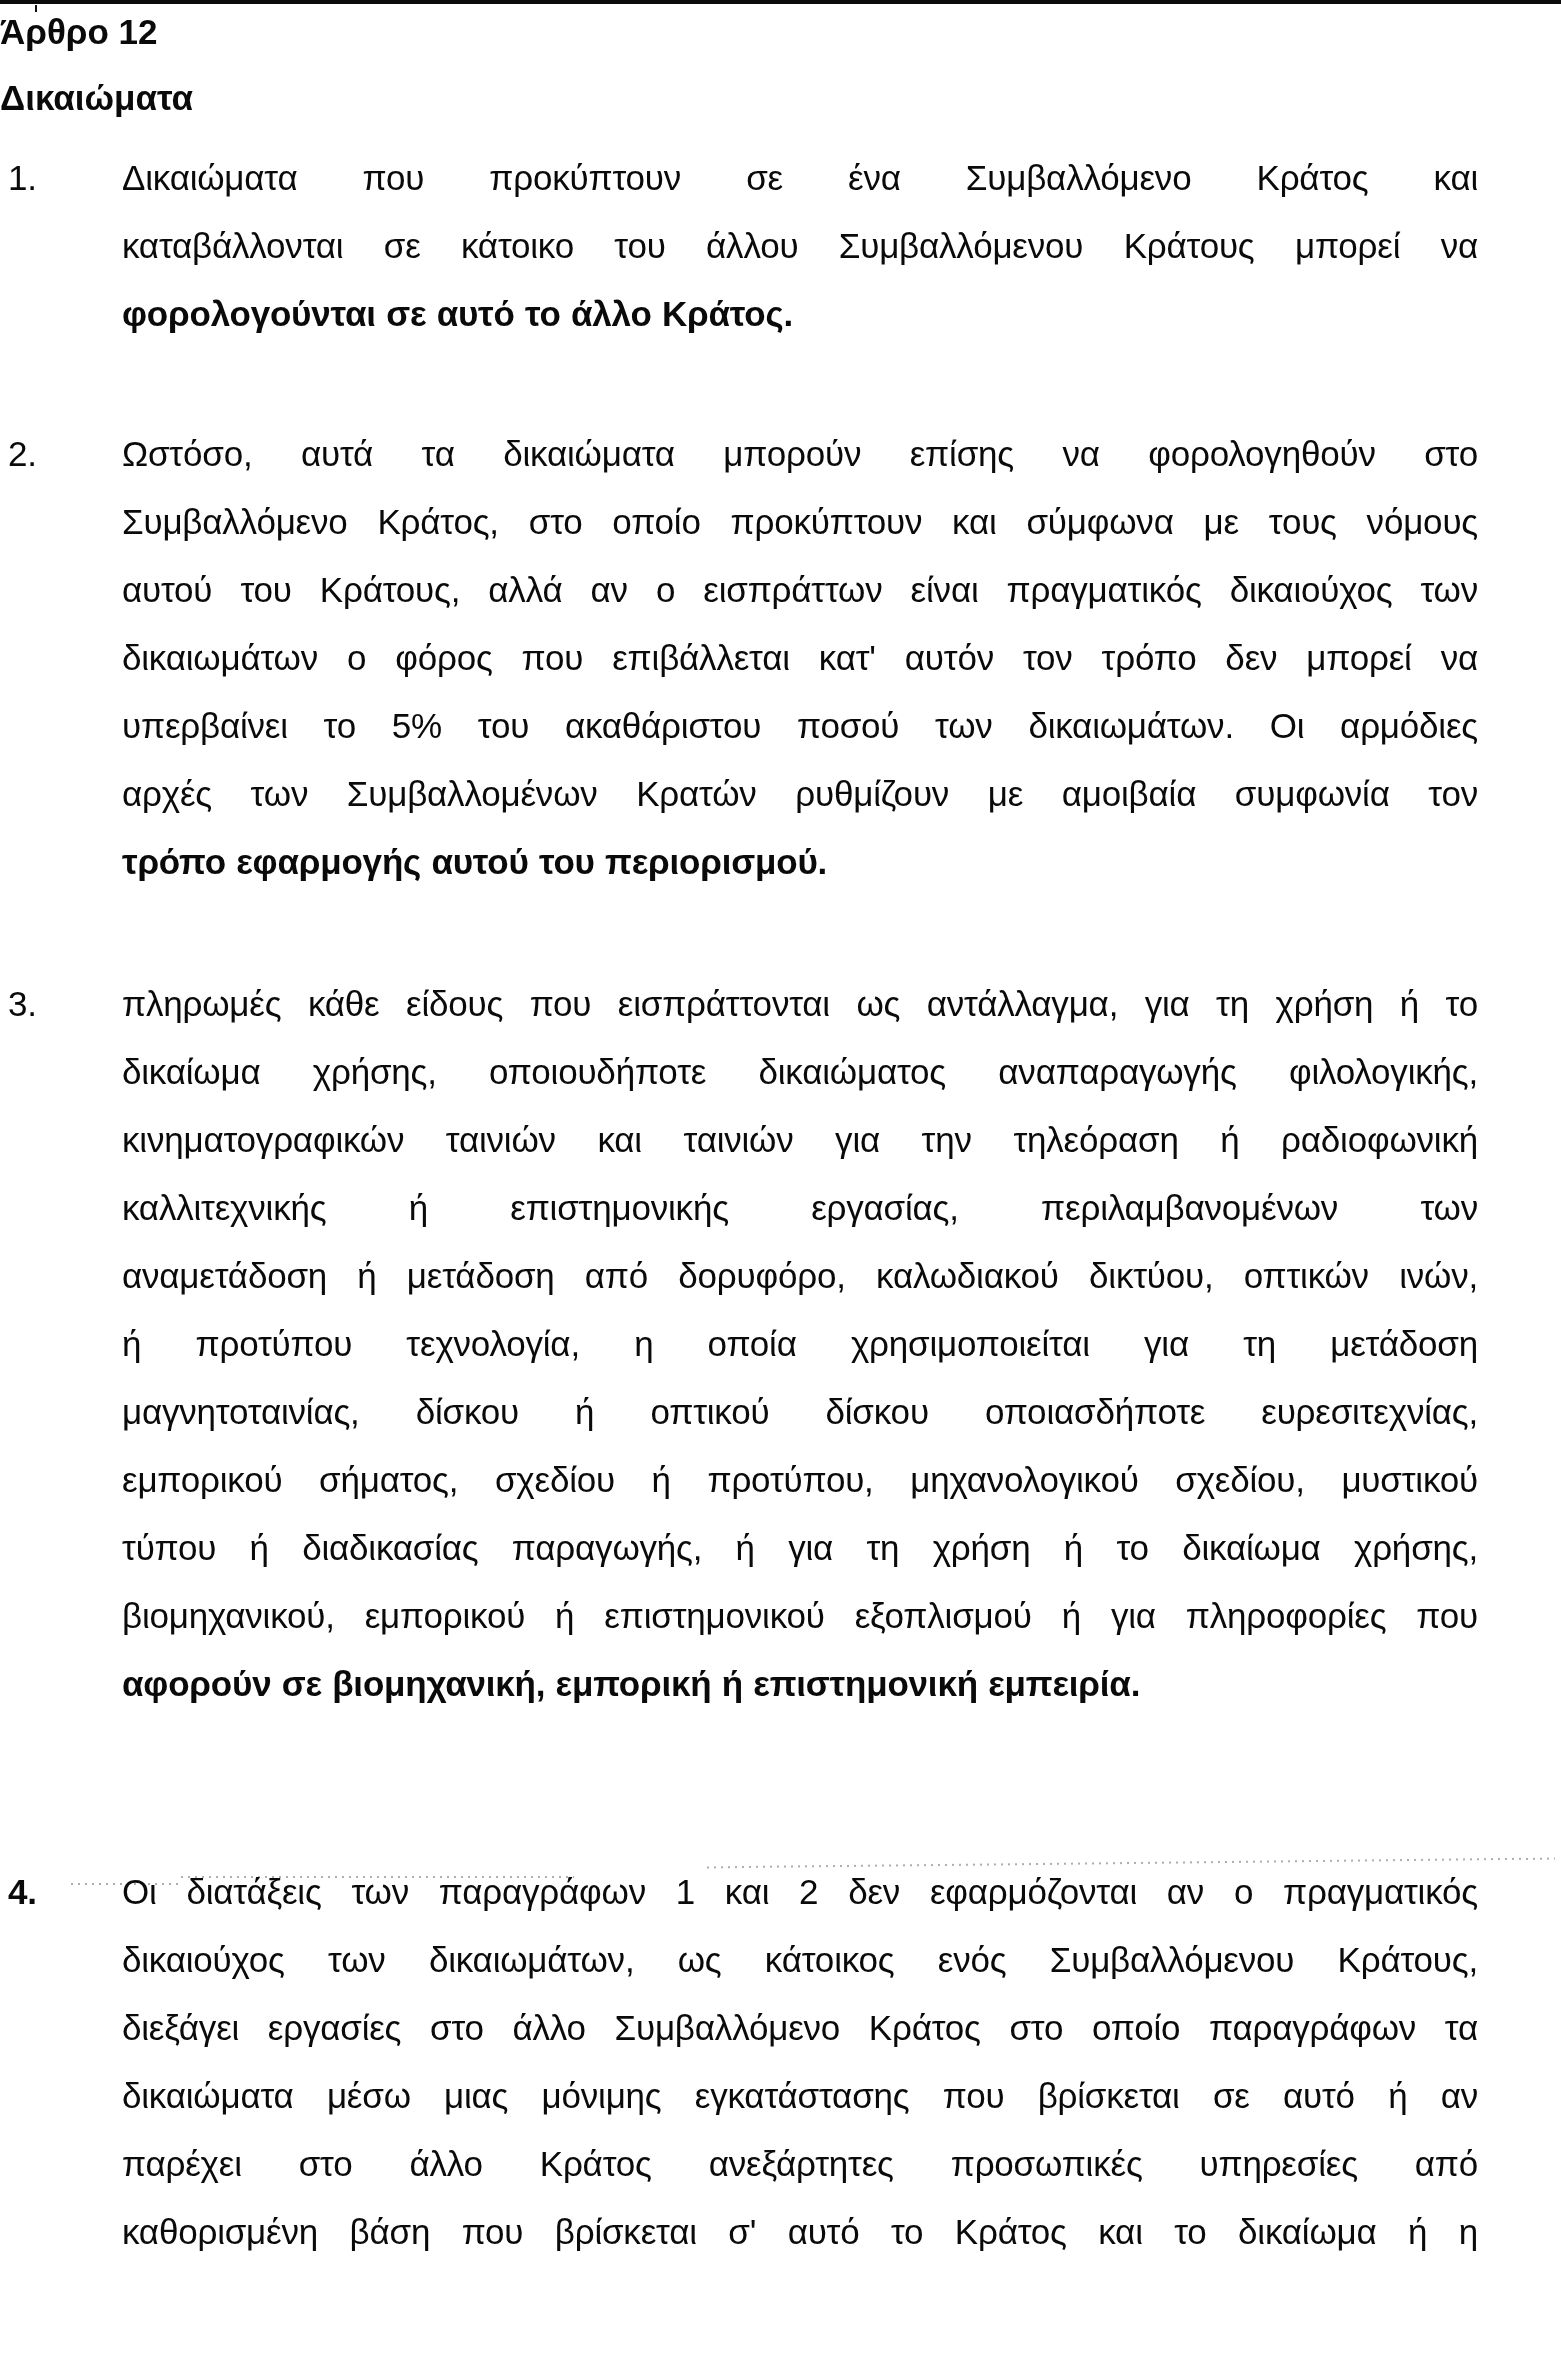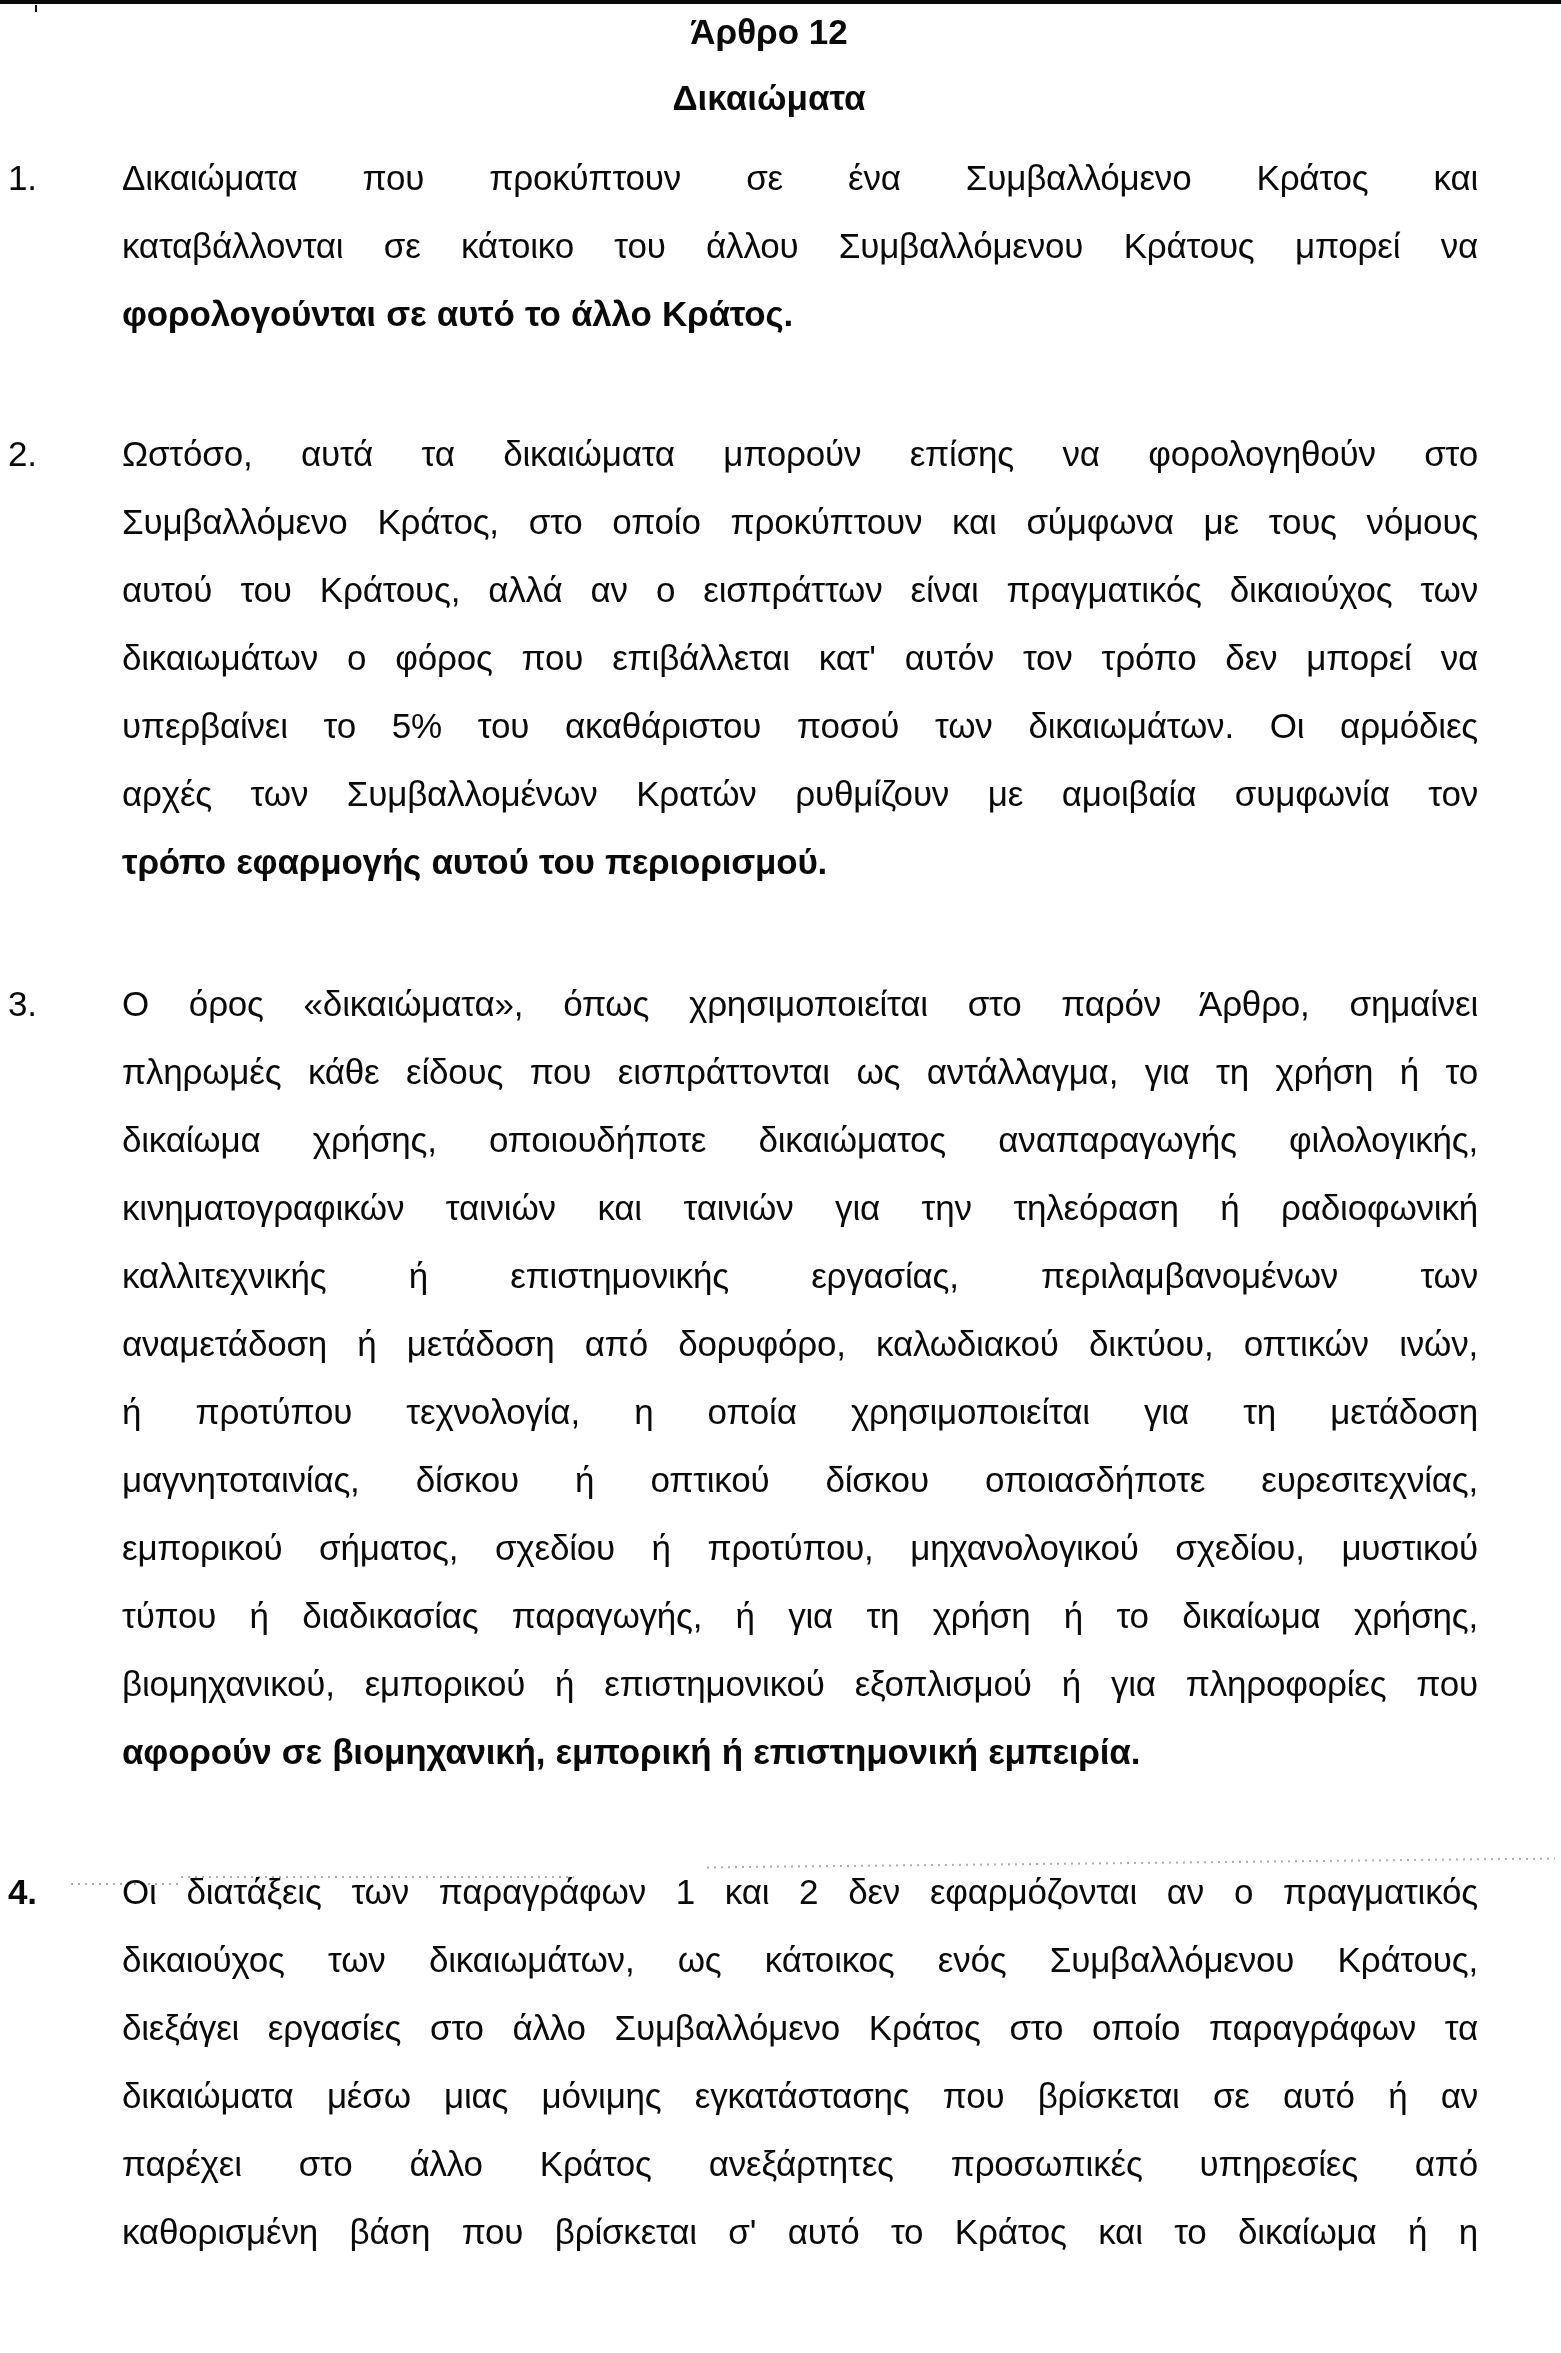--- a/index.html
+++ b/index.html
@@ -28,21 +28,21 @@
     left: 35px;
     top: 4.7px;
     width: 2.4px;
     height: 7px;
     background: #111;
   }
   .title {
     position: absolute;
     left: 0;
     width: 1538px;
-    text-align: center;
+    text-align: left;
     font-weight: bold;
     font-size: 35px;
     line-height: 47px;
   }
   .title.t1 { top: 7.9px; }
   .title.t2 { top: 74px; }
 
   .para {
     position: absolute;
     left: 0;
@@ -116,21 +116,20 @@
     <span class="ln">δικαιωμάτων ο φόρος που επιβάλλεται κατ' αυτόν τον τρόπο δεν μπορεί να</span>
     <span class="ln">υπερβαίνει το 5% του ακαθάριστου ποσού των δικαιωμάτων.  Οι αρμόδιες</span>
     <span class="ln">αρχές των Συμβαλλομένων Κρατών ρυθμίζουν με αμοιβαία συμφωνία τον</span>
     <span class="ln last">τρόπο εφαρμογής αυτού του περιορισμού.</span>
   </div>
 </div>
 
 <div class="para" id="p3">
   <div class="para-num">3.</div>
   <div class="para-text">
-    <span class="ln">Ο όρος «δικαιώματα», όπως χρησιμοποιείται στο παρόν Άρθρο, σημαίνει</span>
     <span class="ln">πληρωμές κάθε είδους που εισπράττονται ως αντάλλαγμα, για τη χρήση ή το</span>
     <span class="ln">δικαίωμα χρήσης, οποιουδήποτε δικαιώματος αναπαραγωγής φιλολογικής,</span>
     <span class="ln">κινηματογραφικών ταινιών και ταινιών για την τηλεόραση ή ραδιοφωνική</span>
     <span class="ln">καλλιτεχνικής ή επιστημονικής εργασίας, περιλαμβανομένων των</span>
     <span class="ln">αναμετάδοση ή μετάδοση από δορυφόρο, καλωδιακού δικτύου, οπτικών ινών,</span>
     <span class="ln">ή προτύπου τεχνολογία, η οποία χρησιμοποιείται για τη μετάδοση</span>
     <span class="ln">μαγνητοταινίας, δίσκου ή οπτικού δίσκου οποιασδήποτε ευρεσιτεχνίας,</span>
     <span class="ln">εμπορικού σήματος, σχεδίου ή προτύπου, μηχανολογικού σχεδίου, μυστικού</span>
     <span class="ln">τύπου ή διαδικασίας παραγωγής, ή για τη χρήση ή το δικαίωμα χρήσης,</span>
     <span class="ln">βιομηχανικού, εμπορικού ή επιστημονικού εξοπλισμού ή για πληροφορίες που</span>

